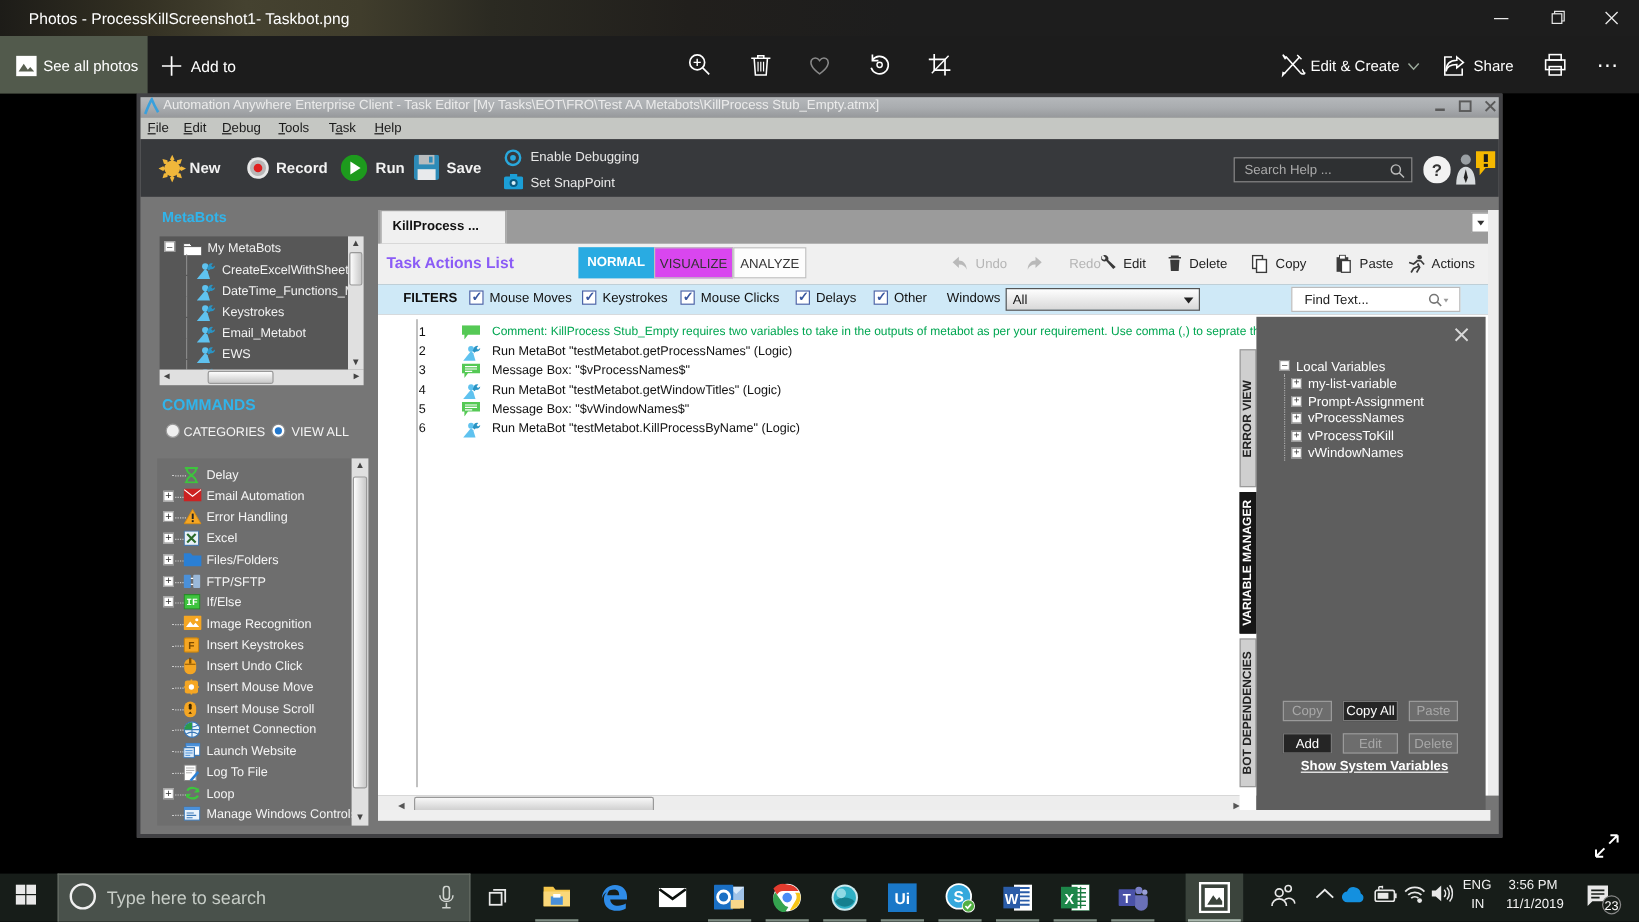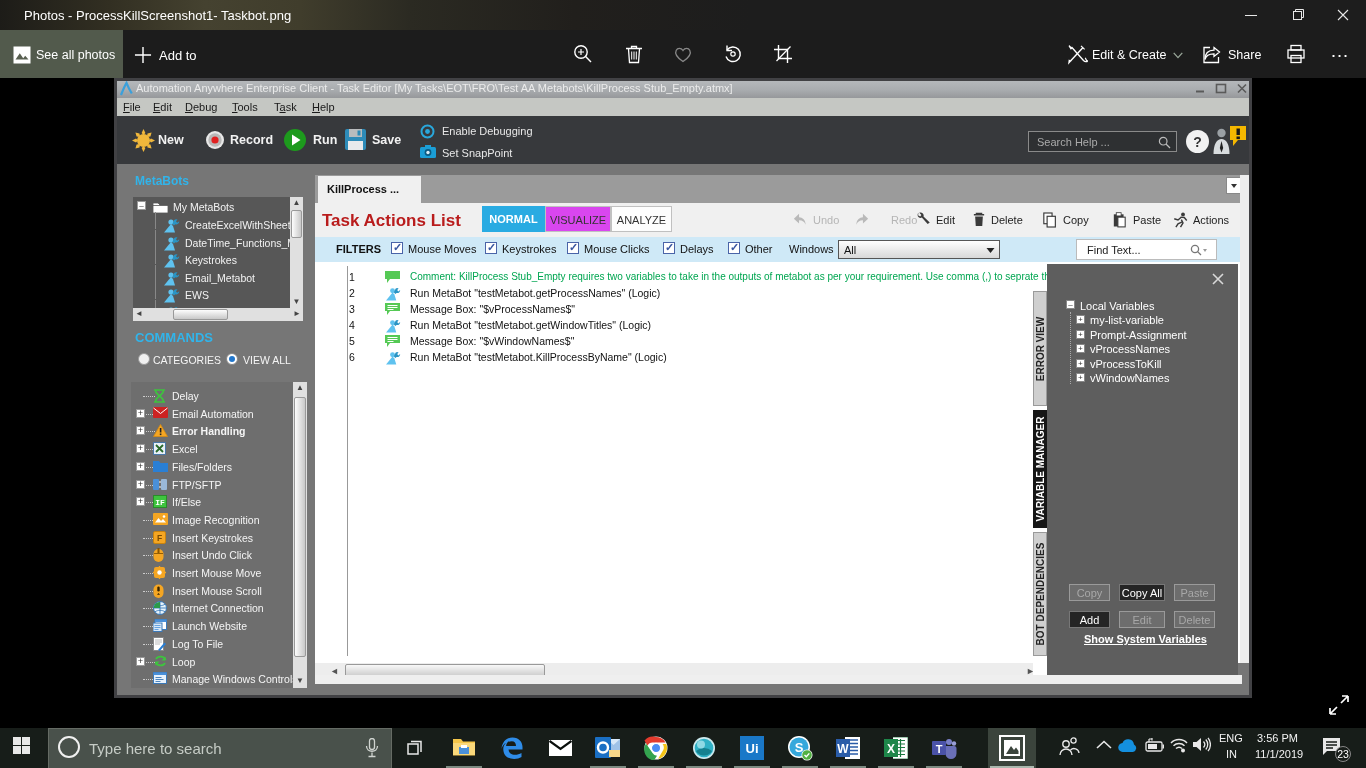--- a/index.html
+++ b/index.html
@@ -36,21 +36,21 @@
 #mbhscroll { left:16px; top:227px; width:170px; height:13px; background:#e0e0e0; }
 #cmdlist { left:14px; top:301px; width:162px; height:306px; background:#6e6e6e; overflow:hidden; font-size:10.5px; }
 #cmdvscroll { left:176px; top:301px; width:14px; height:306px; background:#e0e0e0; }
 .trow { position:absolute; height:17px; color:#f5f5f5; font-size:10.5px; white-space:nowrap; }
 
 
 #tabstrip { left:198px; top:94px; width:925px; height:28px; background:#9b9b9b; }
 #tab1 { position:absolute; left:2px; top:0px; width:105px; height:28px; background:#f0f0f0; border:1px solid #9a9a9a; border-bottom:none; font-weight:bold; font-size:11px; color:#111; }
 #combo { left:1109px; top:96px; width:16px; height:17px; background:#fff; border:1px solid #888; }
 #hdr { left:198px; top:122px; width:925px; height:34px; background:#f0f0f0; font-size:11px; color:#222; }
-#hdr .title { position:absolute; left:7px; top:8px; font-size:17px; font-weight:bold; color:#b91c1c; }
+#hdr .title { position:absolute; left:7px; top:8px; font-size:13px; font-weight:bold; color:#8b5cf6; }
 .seg { position:absolute; top:3px; height:26px; line-height:26px; text-align:center; font-size:11px; }
 #filters { left:198px; top:156px; width:925px; height:25px; background:#cfe9f7; font-size:11px; color:#111; }
 #rows { left:198px; top:181px; width:925px; height:401px; background:#fff; font-size:10.5px; }
 #hscroll2 { left:198px; top:582px; width:722px; height:15px; background:#ededed; font-size:9px; color:#555; }
 #statstrip { left:198px; top:594px; width:927px; height:9px; background:#efefef; }
 #vscroll2 { left:1123px; top:94px; width:9px; height:488px; background:#ededed; }
 .vtab { position:absolute; left:916px; width:14px; background:#cfcfcf; border:1px solid #9a9a9a; }
 .vtab span { position:absolute; left:50%; top:50%; transform:translate(-50%,-50%) rotate(-90deg); white-space:nowrap; font-size:10px; font-weight:bold; color:#222; }
 #varpanel { left:930px; top:183px; width:191px; height:411px; background:#5e5e5e; color:#fff; font-size:11px; }
 .vbtn { position:absolute; width:41px; height:17px; line-height:16px; text-align:center; font-size:11px;
@@ -321,21 +321,21 @@
             <span class="abs" style="left:41px;top:2px;">Email Automation</span>
           </div>
           <div class="trow" style="left:0;top:41.4px;">
             <span style="position:absolute;left:12px;top:8px;width:12px;border-top:1px dotted #ccc;"></span>
             <span class="abs" style="left:5px;top:3px;width:9px;height:9px;background:#fff;border:1px solid #999;font-size:9px;line-height:8px;text-align:center;color:#333;font-family:Liberation Mono;">+</span>
             <span class="abs" style="left:22px;top:1px;"><svg class="vi" width="15" height="13" viewBox="0 0 15 13">
                 <path d="M7.5 0.5 L14.5 12.5 H0.5 Z" fill="#f5a623" stroke="#d88b12" stroke-width="0.8"></path>
                 <rect x="6.8" y="4" width="1.6" height="4.5" fill="#222"></rect>
                 <rect x="6.8" y="9.5" width="1.6" height="1.6" fill="#222"></rect>
               </svg></span>
-            <span class="abs" style="left:41px;top:2px;font-weight:bold;">Error Handling</span>
+            <span class="abs" style="left:41px;top:2px;">Error Handling</span>
           </div>
           <div class="trow" style="left:0;top:59.099999999999994px;">
             <span style="position:absolute;left:12px;top:8px;width:12px;border-top:1px dotted #ccc;"></span>
             <span class="abs" style="left:5px;top:3px;width:9px;height:9px;background:#fff;border:1px solid #999;font-size:9px;line-height:8px;text-align:center;color:#333;font-family:Liberation Mono;">+</span>
             <span class="abs" style="left:22px;top:1px;"><svg class="vi" width="13" height="13" viewBox="0 0 13 13">
                 <rect x="0.5" y="0.5" width="12" height="12" fill="#e8f0f8" stroke="#4a78a8"></rect>
                 <path d="M3 3 L10 10 M10 3 L3 10" stroke="#2a6a2a" stroke-width="1.8"></path>
               </svg></span>
             <span class="abs" style="left:41px;top:2px;">Excel</span>
           </div>

